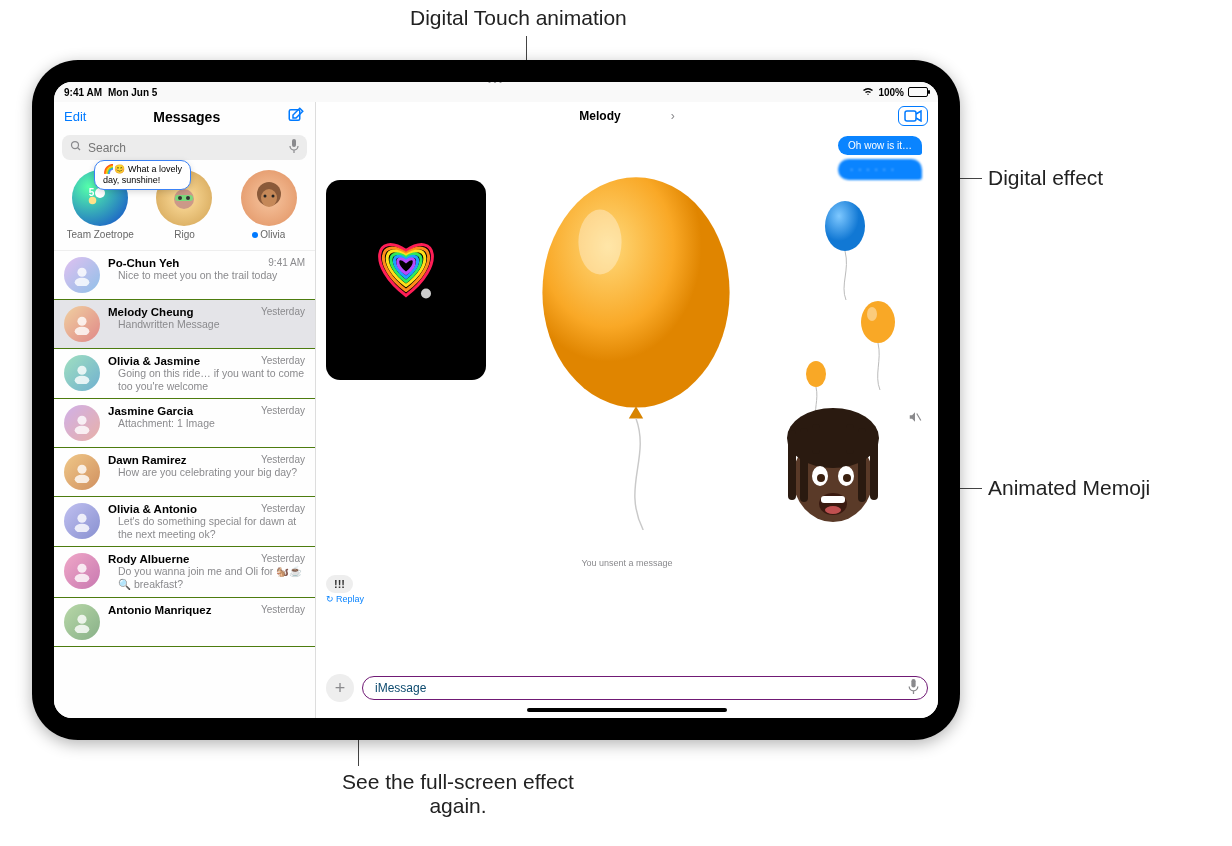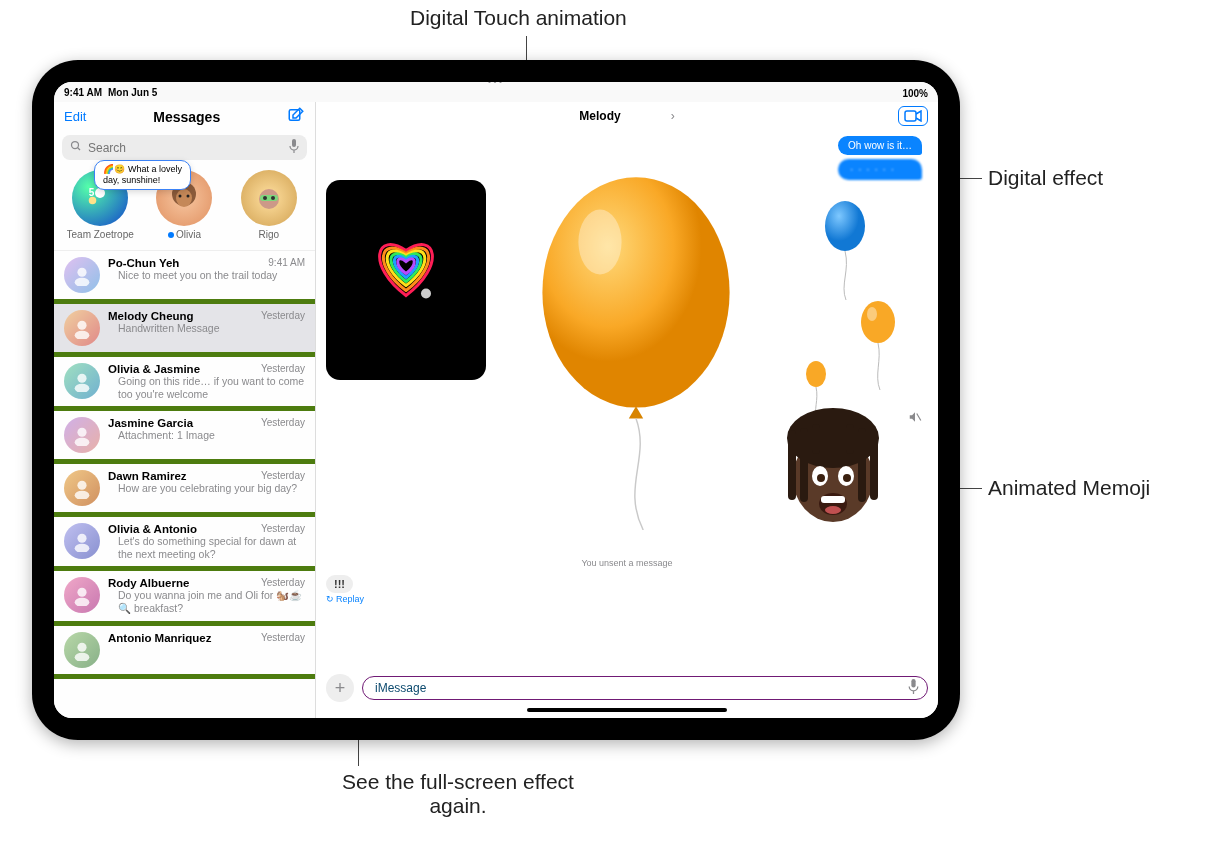--- a/index.html
+++ b/index.html
@@ -50,21 +50,21 @@
     height: 20px;
     display: flex;
     align-items: center;
     justify-content: space-between;
     padding: 0 10px;
     font-size: 10px;
     color: #000;
     background: #f9f9f9;
   }
   .statusbar .left { display:flex; gap:6px; font-weight:600;}
-  .statusbar .right { display:flex; gap:4px; align-items:center; font-weight:600;flex-direction:column;}
+  .statusbar .right { display:flex; gap:4px; align-items:center; font-weight:600;}
   .battery {
     width: 20px; height: 10px;
     border: 1px solid #000; border-radius: 2px;
     position: relative;
   }
   .battery::after { content:''; position:absolute; right:-3px; top:2px; width:2px; height:4px; background:#000; border-radius:1px;}
   .battery-fill { background:#000; width:100%; height:100%; }
   
   .main {
     flex:1;
@@ -140,21 +140,21 @@
   }
   
   .convlist {
     flex:1;
     overflow:hidden;
   }
   .convitem {
     display:flex;
     gap:8px;
     padding:6px 10px;
-    border-bottom:5px solid #4d7c0f;
+    border-bottom:1px solid #4d7c0f;
   }
   .convitem.selected { background:#e4e4e8; }
   .avatar-sm {
     width:36px;height:36px;border-radius:50%;
     background:linear-gradient(135deg,#c8b0e8,#88d0e0);
     flex-shrink:0;
     display:flex;align-items:center;justify-content:center;
     font-size:16px;
   }
   .convmeta { flex:1; min-width:0; }
@@ -407,40 +407,40 @@
             <div class="avatar-lg" style="background:radial-gradient(circle at 30% 30%, #5fa, #14c);">
               <svg width="30" height="30" viewBox="0 0 24 24">
                   <circle cx="12" cy="8" r="4" fill="#fff"></circle>
                   <circle cx="6" cy="14" r="3" fill="#ffe28a"></circle>
                   <text x="3" y="10" font-size="8" fill="#fff" font-weight="bold">5</text>
                 </svg>
             </div>
             <span class="name">Team Zoetrope</span>
           </div>
           <div class="pin">
+            <div class="avatar-lg" style="background:radial-gradient(circle,#ffe0a0,#d0a050);">
+              <svg width="42" height="42" viewBox="0 0 42 42">
+                  <circle cx="21" cy="22" r="10" fill="#c98"></circle>
+                  <rect x="12" y="18" width="18" height="6" rx="3" fill="#7dd87d"></rect>
+                  <circle cx="17" cy="21" r="2" fill="#333"></circle>
+                  <circle cx="25" cy="21" r="2" fill="#333"></circle>
+                </svg>
+            </div>
+            <span class="name">Rigo</span>
+          </div>
+          <div class="pin">
             <div class="avatar-lg" style="background:radial-gradient(circle,#f7c6a0,#e09060);">
               <svg width="44" height="44" viewBox="0 0 44 44">
                   <ellipse cx="22" cy="18" rx="12" ry="12" fill="#8a5a3a"></ellipse>
                   <ellipse cx="22" cy="22" rx="8" ry="9" fill="#c58858"></ellipse>
                   <circle cx="18" cy="20" r="1.5" fill="#222"></circle>
                   <circle cx="26" cy="20" r="1.5" fill="#222"></circle>
                 </svg>
             </div>
             <span class="name"><span class="dot"></span><span>Olivia</span></span>
-          </div>
-          <div class="pin">
-            <div class="avatar-lg" style="background:radial-gradient(circle,#ffe0a0,#d0a050);">
-              <svg width="42" height="42" viewBox="0 0 42 42">
-                  <circle cx="21" cy="22" r="10" fill="#c98"></circle>
-                  <rect x="12" y="18" width="18" height="6" rx="3" fill="#7dd87d"></rect>
-                  <circle cx="17" cy="21" r="2" fill="#333"></circle>
-                  <circle cx="25" cy="21" r="2" fill="#333"></circle>
-                </svg>
-            </div>
-            <span class="name">Rigo</span>
           </div>
         </div>
 
         <div class="convlist" id="convlist">
             <div class="convitem">
     <div class="avatar-sm" style="background:linear-gradient(135deg,#e0c0f0,#90c0e8)">
       <svg width="22" height="22" viewBox="0 0 24 24">
                   <circle cx="12" cy="9" r="5" fill="rgba(255,255,255,0.8)"></circle>
                   <ellipse cx="12" cy="20" rx="8" ry="5" fill="rgba(255,255,255,0.8)"></ellipse>
                 </svg>

